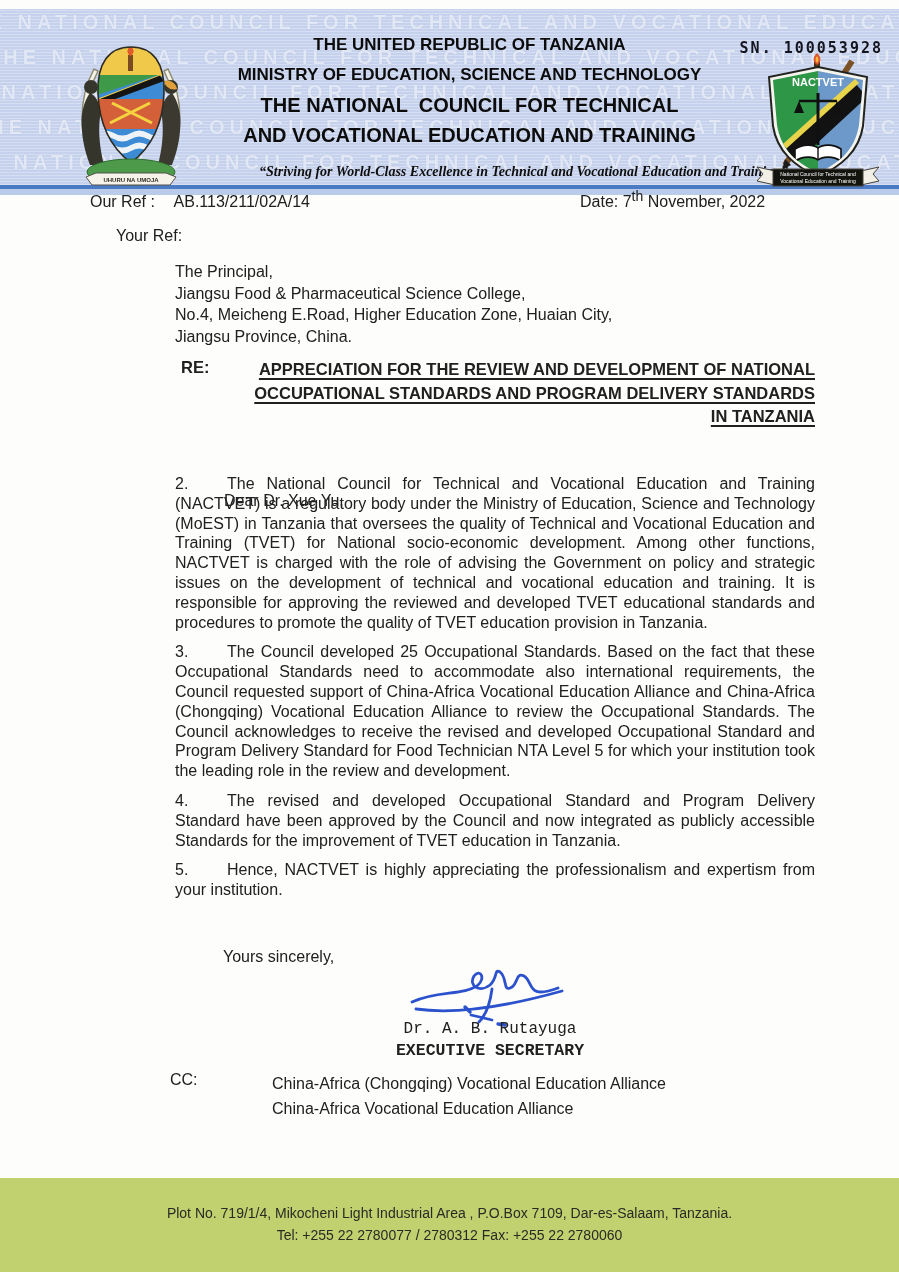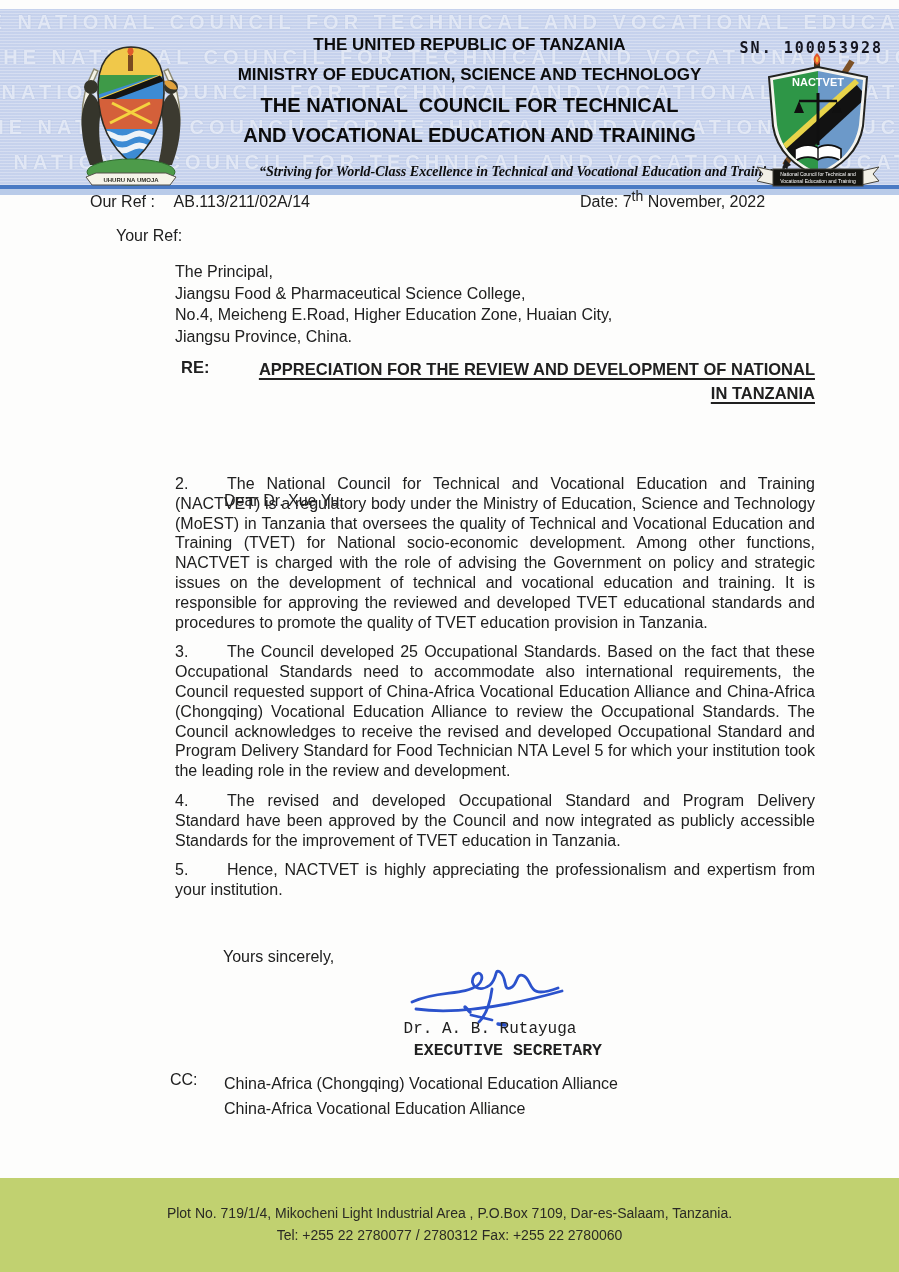--- a/index.html
+++ b/index.html
@@ -42,22 +42,22 @@
   .re{width:51px;}
   .subject-lines{flex:1;text-align:right;line-height:23.5px;}
   .subject-lines .u{text-decoration:underline;text-underline-offset:3px;text-decoration-thickness:1.5px;}
   .salutation{position:absolute;top:448px;left:224px;font-size:16px;margin-top:44px;}
   .bodytext{position:absolute;top:474px;left:175px;width:640px;font-size:16px;line-height:19.8px;text-align:justify;}
   .bodytext p{margin:0 0 10px 0;}
   .pnum{display:inline-block;width:52px;text-align:left;}
   .valediction{position:absolute;top:948px;left:223px;font-size:16px;}
   .signature{position:absolute;top:958px;left:408px;width:160px;height:70px;}
   .sigblock{position:absolute;top:1019px;left:378px;width:224px;text-align:center;font-size:16px;line-height:21px;font-family:Liberation Mono, monospace;}
-  .sigtitle{font-weight:bold;font-size:16.5px;text-align:right;}
-  .ccblock{position:absolute;top:1071px;left:170px;display:flex;font-size:16px;}
+  .sigtitle{font-weight:bold;font-size:16.5px;}
+  .ccblock{position:absolute;top:1071px;left:170px;display:flex;font-size:16px;gap:48px;}
   .cclabel{width:54px;}
   .ccentries{line-height:25px;}
 
   
   .footer{position:absolute;left:0;right:0;top:1178px;height:108px;background:#c1d170;
           text-align:center;color:#2a2a25;font-size:14px;line-height:22px;padding-top:24px;box-sizing:border-box;}
 </style>
 </head>
 <body>
 
@@ -177,20 +177,21 @@
     <div>The Principal,</div>
     <div>Jiangsu Food &amp; Pharmaceutical Science College,</div>
     <div>No.4, Meicheng E.Road, Higher Education Zone, Huaian City,</div>
     <div>Jiangsu Province, China.</div>
   </div>
 
   <div class="subject">
     <span class="re">RE:</span>
     <span class="subject-lines">
       <div><span class="u">APPRECIATION FOR THE REVIEW AND DEVELOPMENT OF NATIONAL</span></div>
+      <div><span class="u">OCCUPATIONAL STANDARDS AND PROGRAM DELIVERY STANDARDS</span></div>
       <div><span class="u">IN TANZANIA</span></div>
     </span>
   </div>
 
   <div class="salutation">Dear Dr. Xue Yu,</div>
 
   <div class="bodytext">
     <p><span class="pnum">2.</span><span>The National Council for Technical and Vocational Education and Training (NACTVET) is a regulatory body under the Ministry of Education, Science and Technology (MoEST) in Tanzania that oversees the quality of Technical and Vocational Education and Training (TVET) for National socio-economic development. Among other functions, NACTVET is charged with the role of advising the Government on policy and strategic issues on the development of technical and vocational education and training. It is responsible for approving the reviewed and developed TVET educational standards and procedures to promote the quality of TVET education provision in Tanzania.</span></p>
     <p><span class="pnum">3.</span><span>The Council developed 25 Occupational Standards. Based on the fact that these Occupational Standards need to accommodate also international requirements, the Council requested support of China-Africa Vocational Education Alliance and China-Africa (Chongqing) Vocational Education Alliance to review the Occupational Standards. The Council acknowledges to receive the revised and developed Occupational Standard and Program Delivery Standard for Food Technician NTA Level 5 for which your institution took the leading role in the review and development.</span></p>
     <p><span class="pnum">4.</span><span>The revised and developed Occupational Standard and Program Delivery Standard have been approved by the Council and now integrated as publicly accessible Standards for the improvement of TVET education in Tanzania.</span></p>

